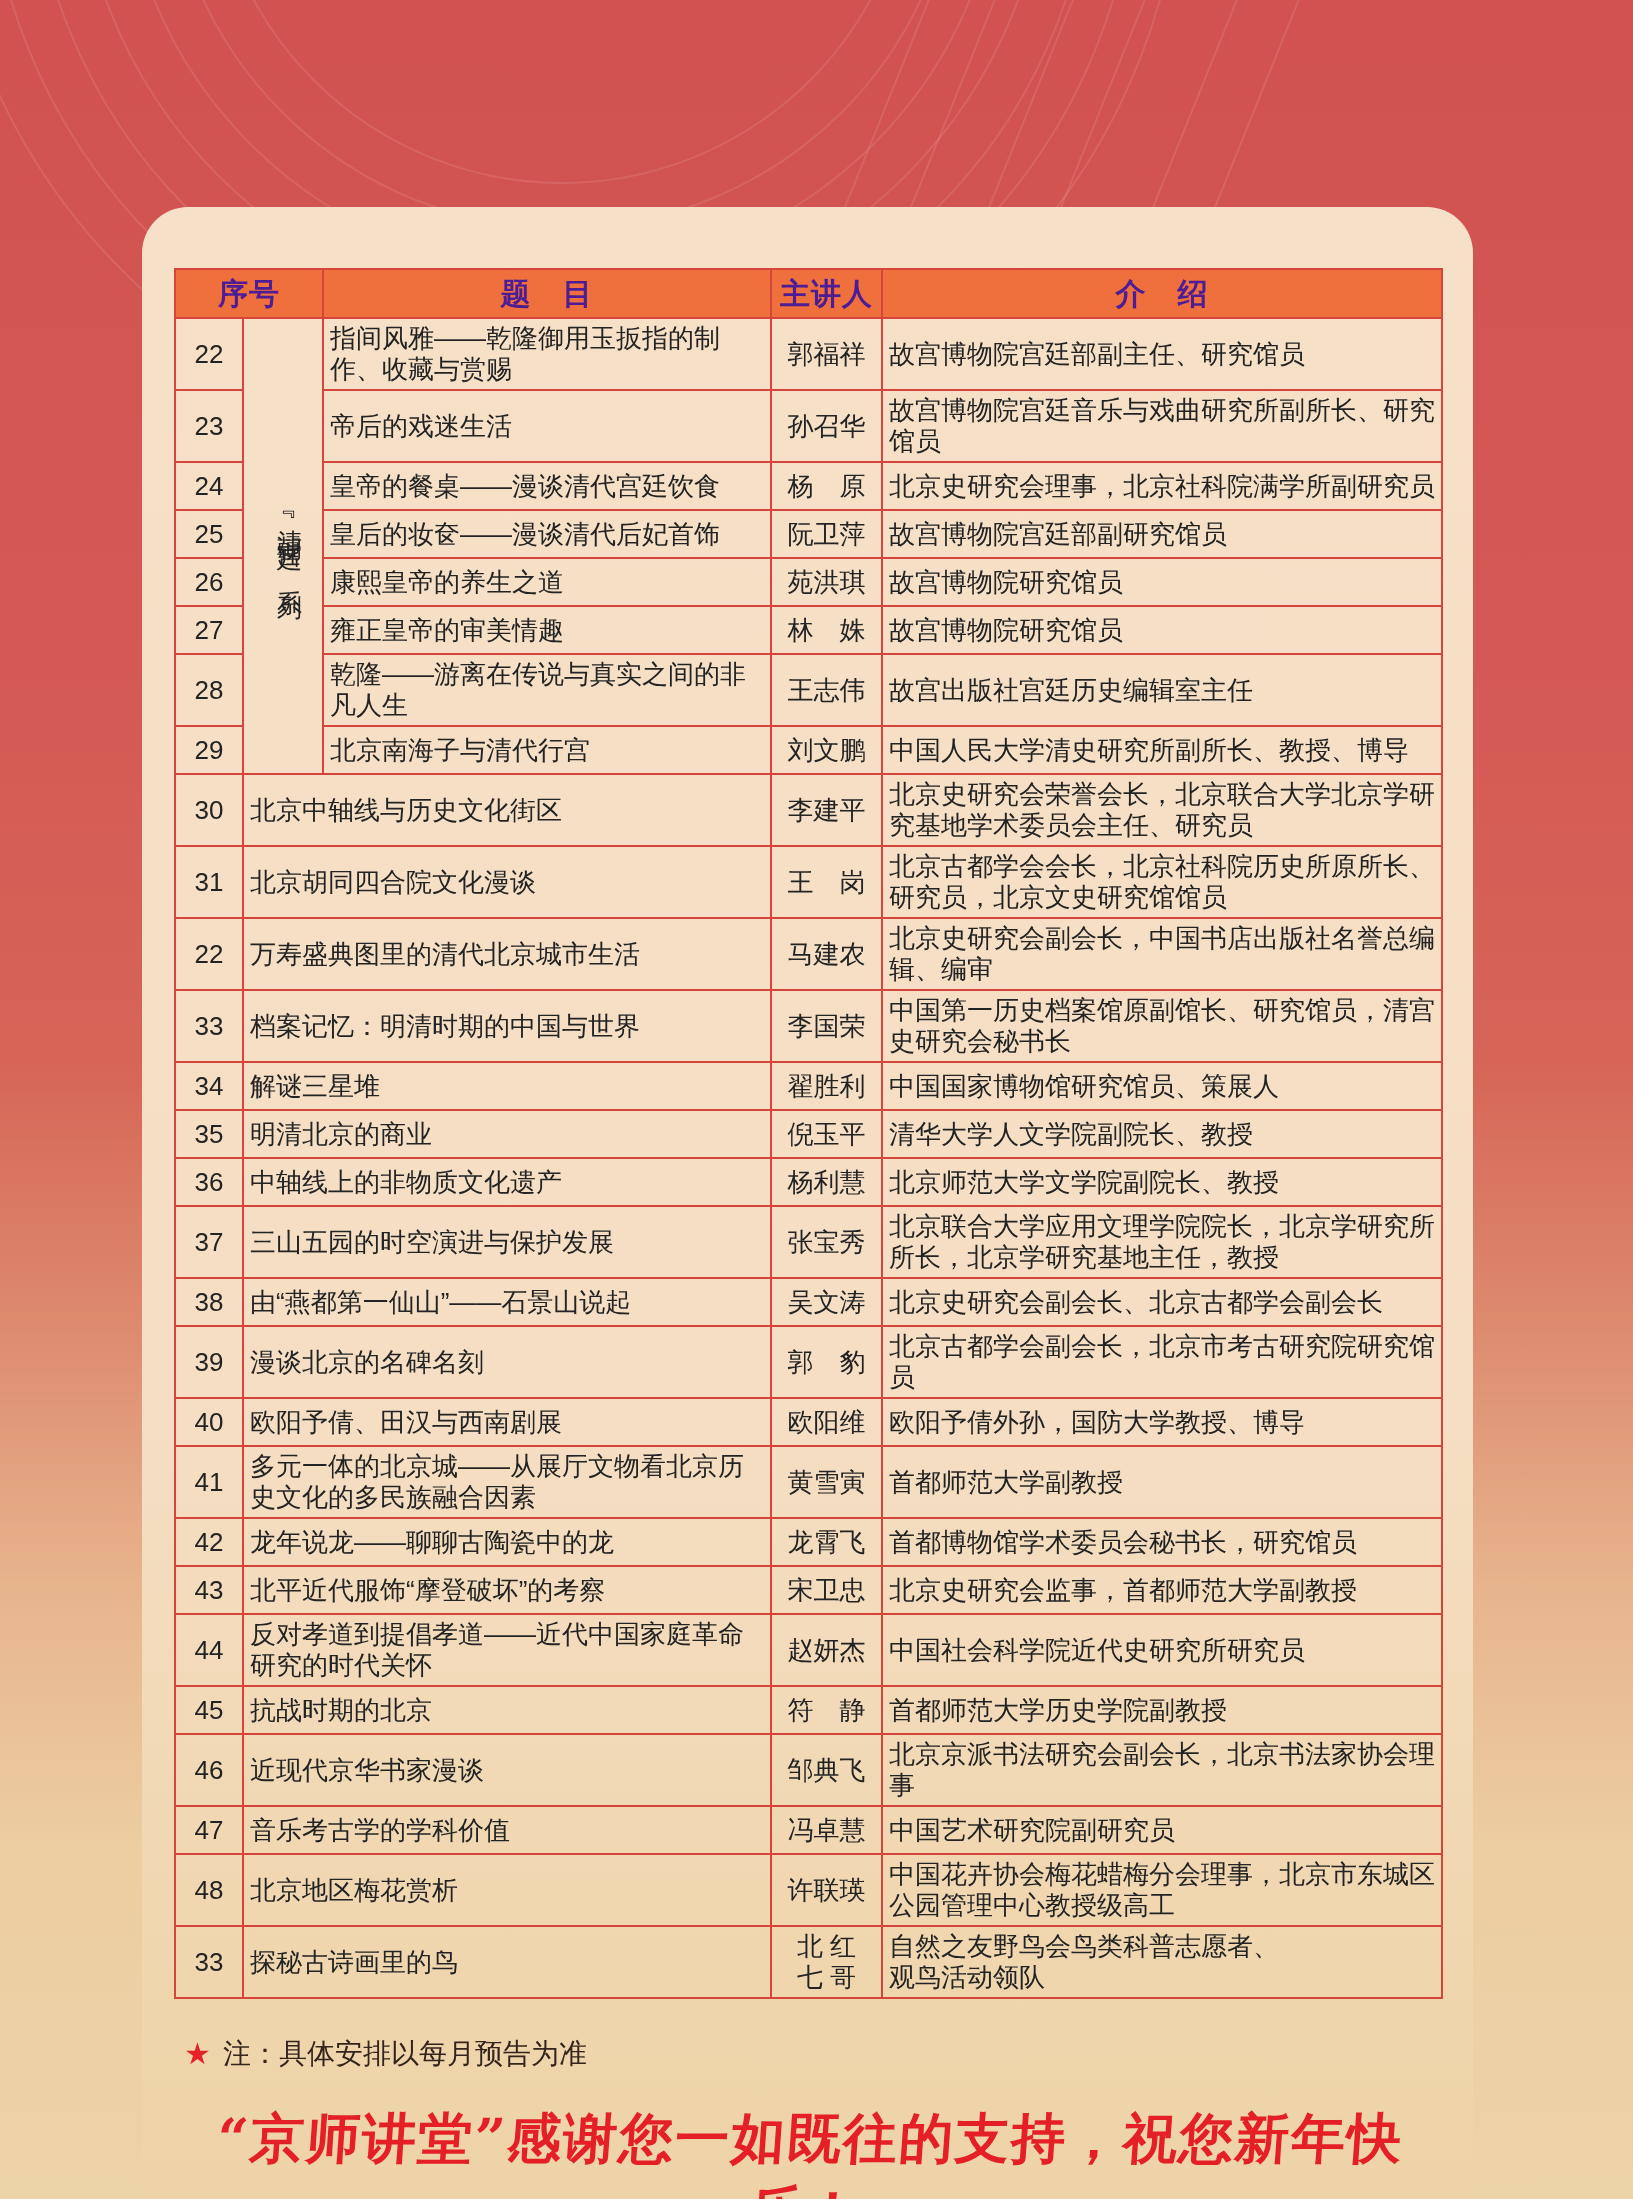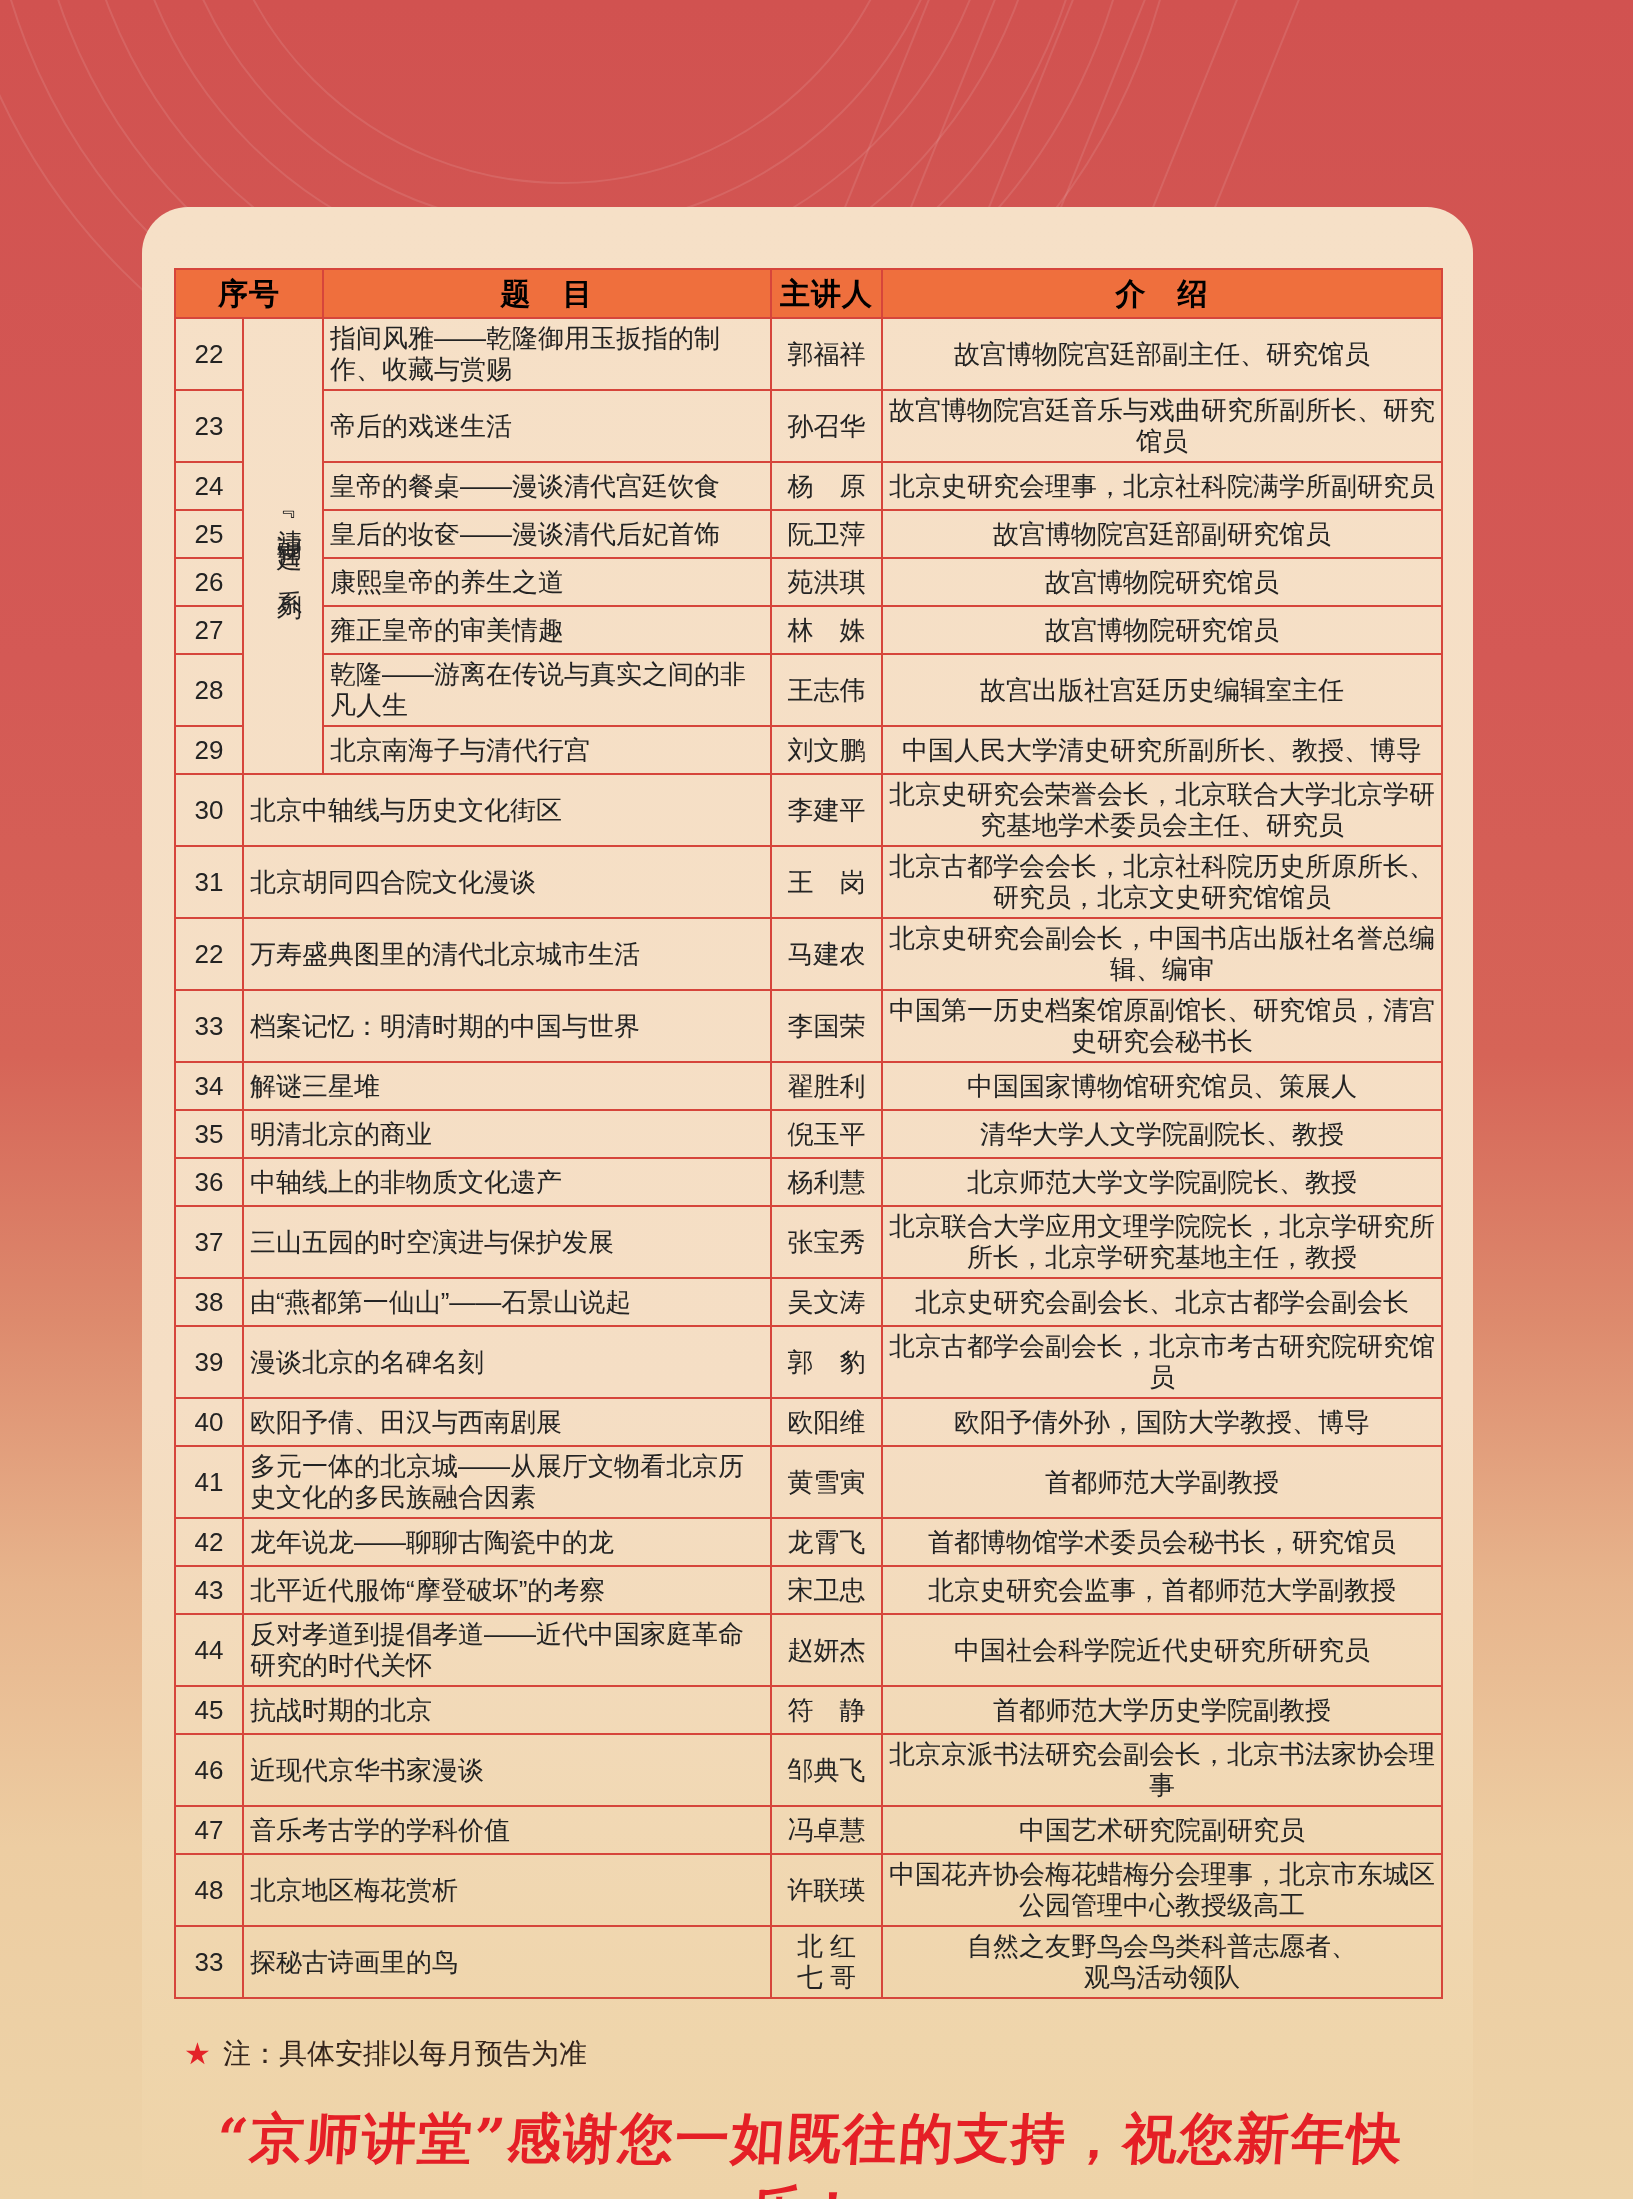--- a/index.html
+++ b/index.html
@@ -29,33 +29,33 @@
     width:1267px;border-collapse:collapse;table-layout:fixed;margin:0 auto;
   }
   table.lecture th, table.lecture td{
     border:2px solid #d6453b;
     color:#232323;
     font-size:26px;line-height:31px;
     box-sizing:border-box;
     padding:4px 6px;
   }
   table.lecture th{
-    background:#ef6f3d;color:#000000;
+    background:#ef6f3d;color:#4c1d95;
     font-size:30px;font-weight:bold;height:47px;line-height:47px;
     padding:0;text-align:center;letter-spacing:1px;
   }
   td.c-no{width:68px;text-align:center;height:48px;margin-top:47px;}
   td.c-series{width:80px;text-align:center;vertical-align:middle;padding:12px 0;}
   td.c-series span{
     writing-mode:vertical-rl;text-orientation:upright;
     font-size:25px;letter-spacing:6px;line-height:80px;
   }
   td.c-title{width:448px;text-align:left;padding-left:22px;border-radius:23px;}
   td.c-speaker{width:111px;text-align:center;white-space:pre-line;margin-top:12px;}
-  td.c-intro{width:560px;text-align:center;padding-left:14px;white-space:pre-line;}
+  td.c-intro{width:560px;text-align:left;padding-left:14px;white-space:pre-line;}
   .footnote{
     margin:36px 0 0 10px;
     font-size:28px;color:#33241c;display:flex;align-items:center;gap:12px;
   }
   .footnote .star{color:#e42328;font-size:30px;line-height:30px;}
   .closing{
     margin-top:30px;text-align:center;
     font-family:"DejaVu Serif","Liberation Serif",serif;
     font-weight:bold;font-size:54px;letter-spacing:2px;
     color:#e51f26;transform:skewX(-4deg);

